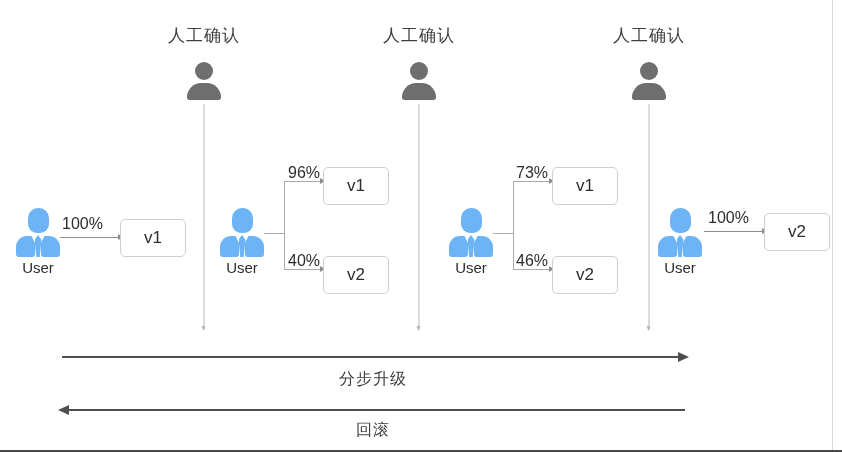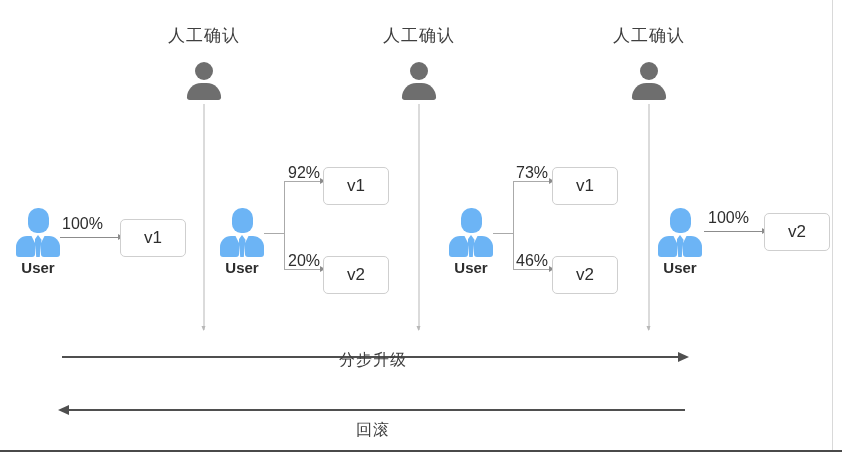--- a/index.html
+++ b/index.html
@@ -78,21 +78,20 @@
     border-right: 2.5px solid transparent;
     border-top: 5px solid #b8b8b8;
   }
 
   
   .user-block {
     position: absolute;
     width: 64px;
     text-align: center;
     transform: translateX(-50%);
-    font-weight: bold;
   }
   .user-icon {
     position: relative;
     width: 44px;
     height: 50px;
     margin: 0 auto;
   }
   .user-icon .u-head {
     position: absolute;
     left: 50%;
@@ -283,22 +282,22 @@
     </div>
     <div class="user-caption">User</div>
   </div>
 
   <div class="hline-light" style="left:264px; top:233px; width:20px;"></div>
   <div class="vline-light" style="left:284px; top:181px; height:89px;"></div>
   <div class="hline-light" style="left:284px; top:181px; width:40px;"></div>
   <div class="hline-light" style="left:284px; top:269px; width:40px;"></div>
   <div class="arrowhead-r" style="left:320px; top:178px;"></div>
   <div class="arrowhead-r" style="left:320px; top:266px;"></div>
-  <div class="pct" style="left:288px; top:164px;">92%</div>
-  <div class="pct" style="left:288px; top:252px;">20%</div>
+  <div class="pct" style="left:288px; top:164px;">96%</div>
+  <div class="pct" style="left:288px; top:252px;">40%</div>
   <div class="vbox" style="left:323px; top:167px;">v1</div>
   <div class="vbox" style="left:323px; top:256px;">v2</div>
 
   <div class="user-block" style="left:471px; top:208px;">
     <div class="user-icon">
       <div class="u-head"></div>
       <div class="u-shoulder-l"></div>
       <div class="u-shoulder-r"></div>
       <div class="u-collar-l"></div>
       <div class="u-collar-r"></div>
@@ -328,19 +327,19 @@
     </div>
     <div class="user-caption">User</div>
   </div>
   <div class="hline" style="left:704px; top:231px; width:60px;"></div>
   <div class="arrowhead-r" style="left:762px; top:228px;"></div>
   <div class="pct" style="left:708px; top:209px;">100%</div>
   <div class="vbox" style="left:764px; top:213px;">v2</div>
 
   <div class="flow-line" style="left:62px; top:356px; width:618px;"></div>
   <div class="flow-head-right" style="left:678px; top:352px;"></div>
-  <div class="flow-label" style="left:373px; top:350px;">分步升级</div>
+  <div class="flow-label" style="left:373px; top:369px;">分步升级</div>
 
   <div class="flow-line" style="left:69px; top:409px; width:616px;"></div>
   <div class="flow-head-left" style="left:58px; top:405px;"></div>
   <div class="flow-label" style="left:373px; top:420px;">回滚</div>
 
 </div>
 
 </body></html>

